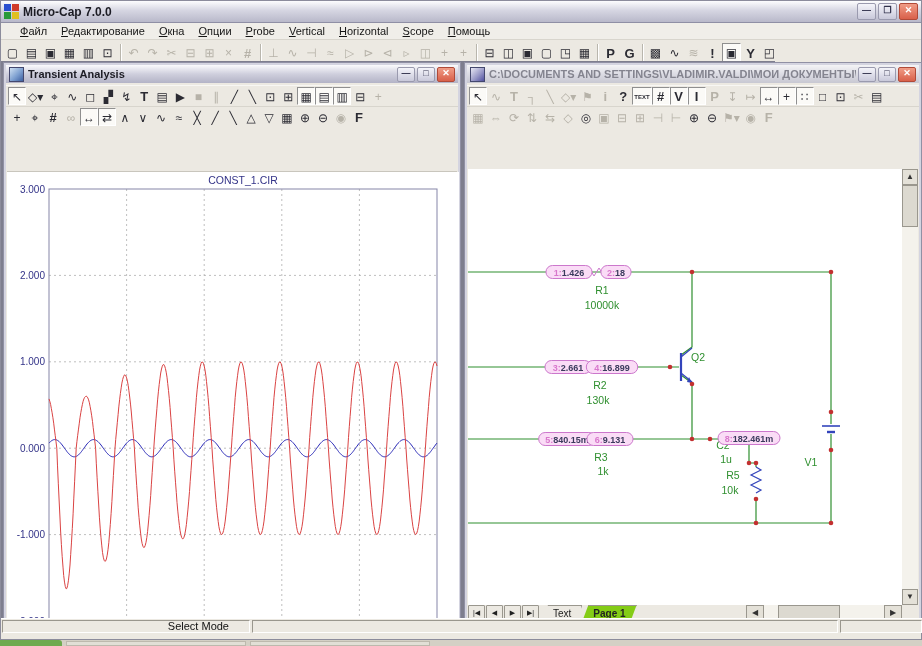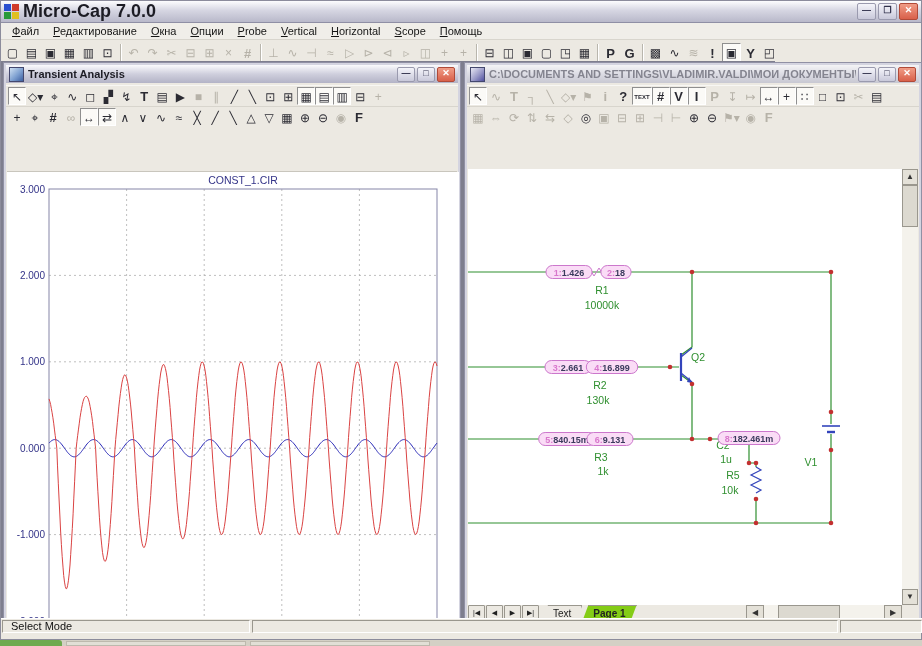--- a/index.html
+++ b/index.html
@@ -4,30 +4,30 @@
 <style>
   html,body{margin:0;padding:0;}
   body{width:922px;height:646px;position:relative;background:#707080;
        font-family:"Liberation Sans",sans-serif;font-size:11px;overflow:hidden;
        -webkit-font-smoothing:antialiased;}
   .app{position:absolute;left:0;top:0;width:922px;height:640px;
        background:#ece9e2;border:1px solid #8c8c9c;box-sizing:border-box;}
   
   .titlebar{height:21px;background:linear-gradient(180deg,#fdfdfe 0%,#d6d6e2 45%,#b9b9ca 100%);
        border-bottom:1px solid #8f8fa5;display:flex;align-items:center;padding:0 3px;}
-  .titlebar .t-text{font-weight:bold;font-size:18px;color:#1c1c24;margin-left:4px;flex:1;
+  .titlebar .t-text{font-weight:bold;font-size:12px;color:#1c1c24;margin-left:4px;flex:1;
        white-space:nowrap;overflow:hidden;}
   .appicon{width:15px;height:15px;display:grid;grid-template-columns:7px 7px;grid-template-rows:7px 7px;gap:1px;}
   .appicon i{display:block;}
   .winbtn{width:17px;height:15px;margin-left:2px;border:1px solid #9a9aae;border-radius:2px;
        background:linear-gradient(180deg,#f4f4fa,#c9c9da);font-size:9px;line-height:13px;
        text-align:center;color:#30304a;font-weight:bold;cursor:default;}
   .winbtn.close{background:linear-gradient(180deg,#f09c86,#d9604a);color:#fff;border-color:#b04a38;}
   
-  .menubar{height:16px;background:#f0eee9;border-bottom:1px solid #d8d5cd;display:flex;align-items:center;padding-left:4px;}
+  .menubar{height:16px;background:#f0eee9;border-bottom:1px solid #d8d5cd;display:flex;align-items:center;padding-left:12px;}
   .menuitem{padding:1px 7px;color:#151515;cursor:default;}
   .menuitem u{text-decoration:underline;}
   .toolbar{background:#ece9e2;display:flex;align-items:center;padding:1px 2px;}
   .toolbar.main{height:22px;border-bottom:1px solid #c9c6bd;}
   .tbtn{min-width:19px;height:19px;line-height:19px;text-align:center;font-size:12px;color:#2b2b33;
         margin:0 0;cursor:default;border:1px solid transparent;white-space:nowrap;padding:0 1px;box-sizing:border-box;}
   .tbtn.gray{color:#b6b2a8;}
   .tbtn.on{background:#fbfaf7;border:1px solid #8f8f8f;border-right-color:#fff;border-bottom-color:#fff;}
   .tbtn.letter{font-weight:bold;font-size:13px;}
   .tsep{width:1px;height:17px;background:#b9b6ad;margin:0 3px;box-shadow:1px 0 0 #fff;}
@@ -60,21 +60,21 @@
   .hs-track{width:120px;background:#f4f2ec;position:relative;}
   .hs-thumb{position:absolute;left:14px;top:0;width:62px;height:100%;background:#dcd9d0;border:1px solid #9a978e;box-sizing:border-box;}
   .vscroll{position:absolute;right:3px;width:16px;background:#f4f2ec;}
   .vs-btn{position:absolute;left:0;width:16px;height:16px;border:1px solid #9a978e;background:#e4e1d8;
           text-align:center;line-height:14px;font-size:8px;color:#333;box-sizing:border-box;}
   .vs-thumb{position:absolute;left:0;top:16px;width:16px;height:42px;background:#dcd9d0;border:1px solid #9a978e;box-sizing:border-box;}
   
   .statusbar{position:absolute;left:0;bottom:6px;width:922px;height:14px;background:#ece9e2;
              border-top:1px solid #fff;display:flex;}
   .statuspanel{border:1px solid;border-color:#9a978e #fff #fff #9a978e;margin:1px 1px 0 1px;
-             padding:0 8px;line-height:11px;color:#111;box-sizing:border-box;}
+             padding:0 20px;line-height:11px;color:#111;box-sizing:border-box;text-align:right;}
   .taskbar{position:absolute;left:0;bottom:0;width:922px;height:6px;background:#d4d0c5;}
   .startbtn{position:absolute;left:0;top:0;width:62px;height:6px;background:#6faa4f;border-radius:0 3px 0 0;}
   .taskseg{position:absolute;top:1px;height:5px;background:#e2dfd6;border:1px solid #bdb9ad;box-sizing:border-box;}
   svg text{font-family:"Liberation Sans",sans-serif;}
 </style>
 </head>
 <body>
 
 <div class="app">
 

